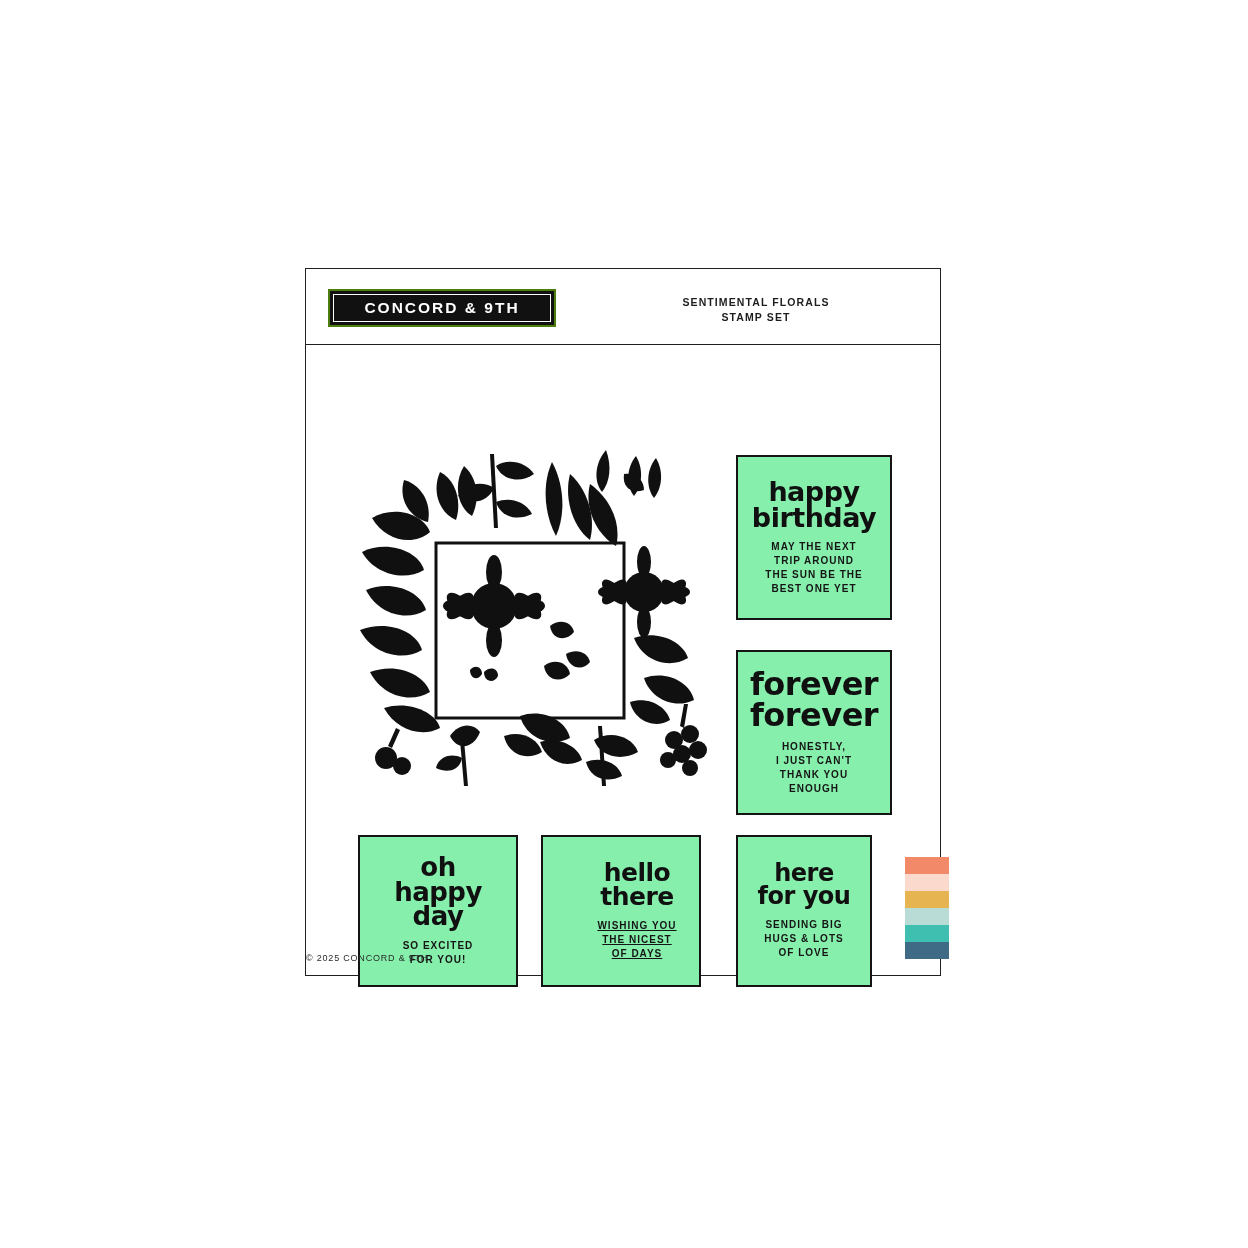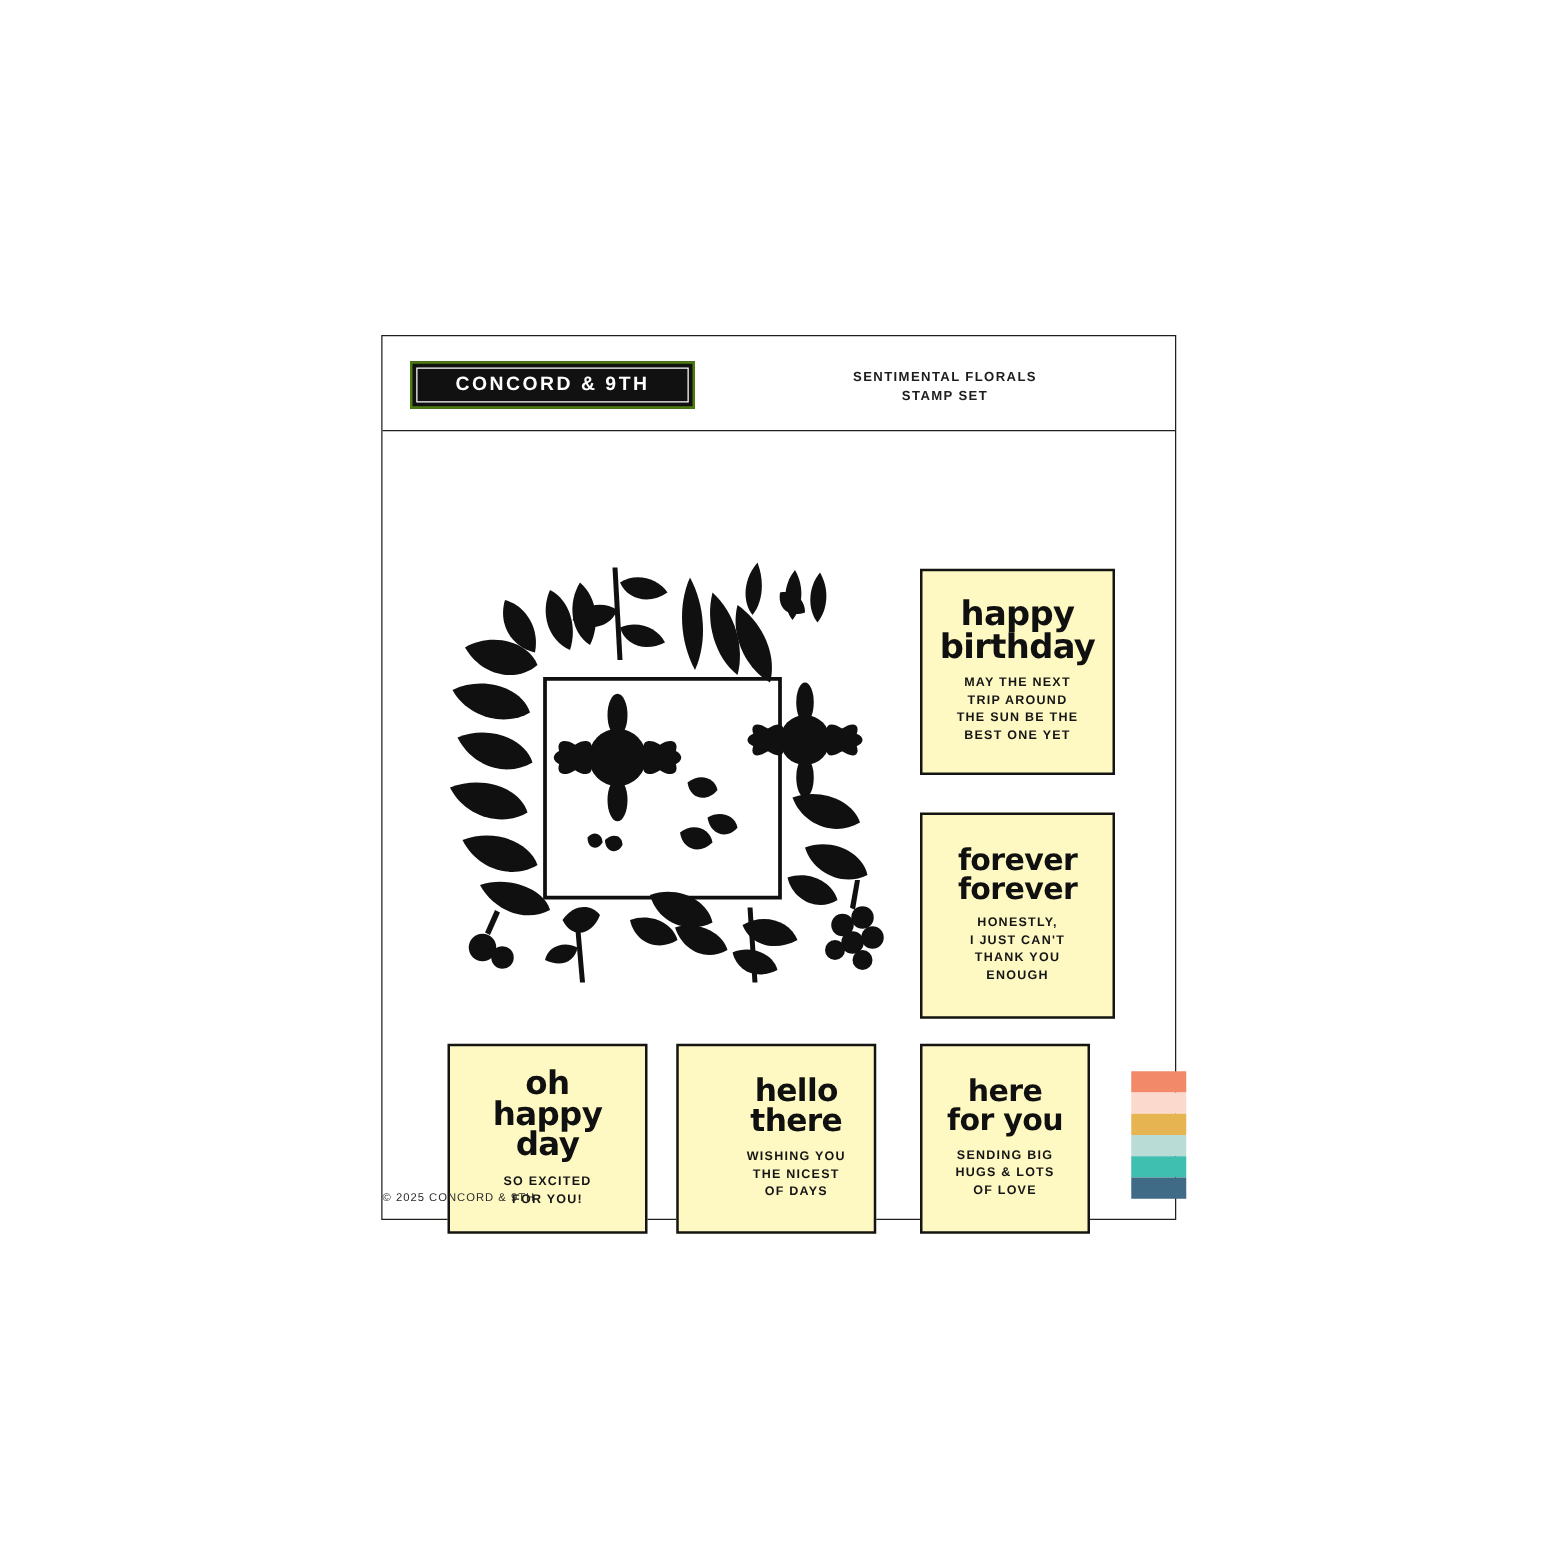--- a/index.html
+++ b/index.html
@@ -95,21 +95,21 @@
     text-align: left;
     font-size: 9px;
     letter-spacing: 0.8px;
     color: #2a2a2a;
   }
 
   
   .stamp-box {
     position: absolute;
     border: 2px solid #141414;
-    background: #fef9c3;
+    background: #86efac;
     box-sizing: border-box;
     display: flex;
     flex-direction: column;
     align-items: center;
     justify-content: center;
     text-align: center;
     padding: 6px 8px;
   }
   .script {
     font-family: "DejaVu Sans", sans-serif;
@@ -123,21 +123,21 @@
     font-weight: 700;
     letter-spacing: 1.0px;
     line-height: 14px;
     color: #151515;
     margin-top: 10px;
   }
 
   #box-birthday { left: 430px; top: 110px; width: 156px; height: 165px; }
   #box-birthday .script { font-size: 27px; }
   #box-grateful { left: 430px; top: 305px; width: 156px; height: 165px; }
-  #box-grateful .script { font-size: 24px; text-align: right; }
+  #box-grateful .script { font-size: 32px; text-align: right; }
   #box-ohhappy  { left: 52px;  top: 490px; width: 160px; height: 152px; }
   #box-ohhappy .script { font-size: 26px; }
   #box-hello    { left: 235px; top: 490px; width: 160px; height: 152px; padding-left: 40px; }
   #box-hello .script { font-size: 25px; }
   #box-here     { left: 430px; top: 490px; width: 136px; height: 152px; }
   #box-here .script { font-size: 24px; }
 
   
   .floral {
     position: absolute;
@@ -309,21 +309,21 @@
         </div>
         <div class="caps" style="white-space: pre-line;">SO EXCITED
 FOR YOU!</div>
       </div>
 
       <div class="stamp-box" id="box-hello">
         <div class="script">
           <div>hello</div>
           <div>there</div>
         </div>
-        <div class="caps" style="white-space: pre-line;">WISHING YOU
+        <div class="caps" style="white-space: pre-line; text-decoration: underline;">WISHING YOU
 THE NICEST
 OF DAYS</div>
       </div>
 
       <div class="stamp-box" id="box-here">
         <div class="script">
           <div>here</div>
           <div>for you</div>
         </div>
         <div class="caps" style="white-space: pre-line;">SENDING BIG

